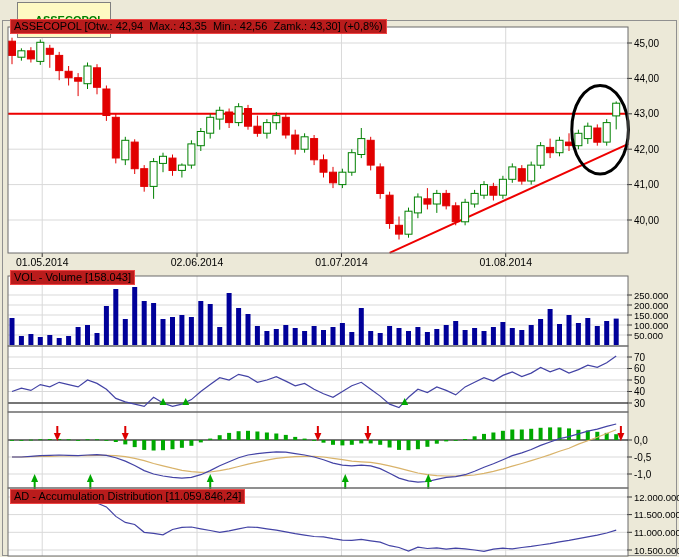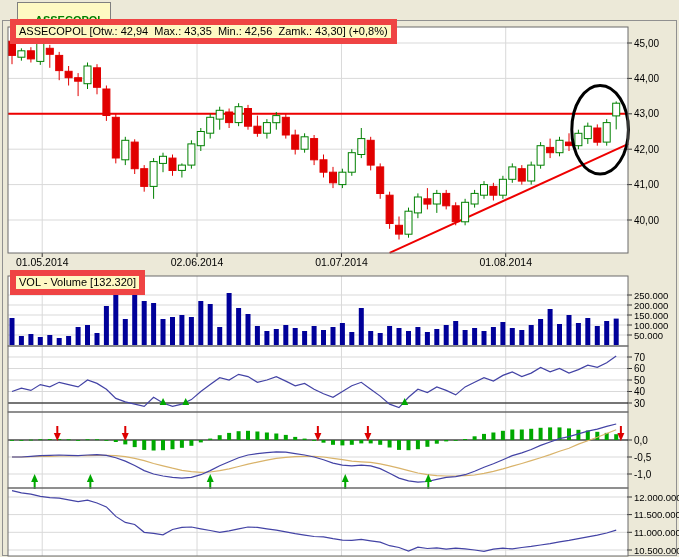--- a/index.html
+++ b/index.html
@@ -1,20 +1,20 @@
 <!DOCTYPE html>
 <html><head>
 <meta charset="utf-8">
 <style>
   html,body{margin:0;padding:0;background:#ece9d8;}
   .win{position:relative;width:679px;height:557px;background:#ece9d8;
        font-family:"Liberation Sans",sans-serif;overflow:hidden;}
   .win svg{position:absolute;left:0;top:0;}
   svg text{font-family:"Liberation Sans",sans-serif;fill:#000;}
-  .ptitle{position:absolute;left:10px;background:#fef9c3;border:6px solid #ef4444;
+  .ptitle{position:absolute;left:10px;background:#b91c1c;border:1px solid #ef4444;
           font-size:11px;line-height:13px;padding:0 3px;white-space:pre;color:#000;z-index:3;}
   .legendbox{position:absolute;left:17px;top:2px;border:1px solid #7f7f7f;
              font-size:11px;line-height:14px;padding:10px 6px;color:#008000;
              font-weight:bold;z-index:3;background:#fef9c3;white-space:pre;}
 </style>
 </head>
 <body>
 
 <div class="win">
   <svg id="chart" width="679" height="557">
@@ -416,14 +416,15 @@
       <rect x="8" y="27" width="620" height="226" fill="none" stroke="#6b6b6b"></rect>
       <rect x="8" y="276" width="620" height="70" fill="none" stroke="#6b6b6b"></rect>
       <rect x="8" y="346" width="620" height="66" fill="none" stroke="#6b6b6b"></rect>
       <rect x="8" y="412" width="620" height="76" fill="none" stroke="#6b6b6b"></rect>
       <rect x="8" y="488" width="620" height="68" fill="none" stroke="#6b6b6b"></rect>
     </svg>
 
   <div class="legendbox"><span>—</span><span>ASSECOPOL</span></div>
 
   <div class="ptitle" style="top:19px">ASSECOPOL [Otw.: 42,94  Max.: 43,35  Min.: 42,56  Zamk.: 43,30] (+0,8%)</div>
-  <div class="ptitle" style="top:270px">VOL - Volume [132.320]</div>
+  <div class="ptitle" style="top:270px">VOL - Volume [158.043]</div>
+  <div class="ptitle" style="top:489px">AD - Accumulation Distribution [11.059.846,24]</div>
 </div>
 
 </body></html>

